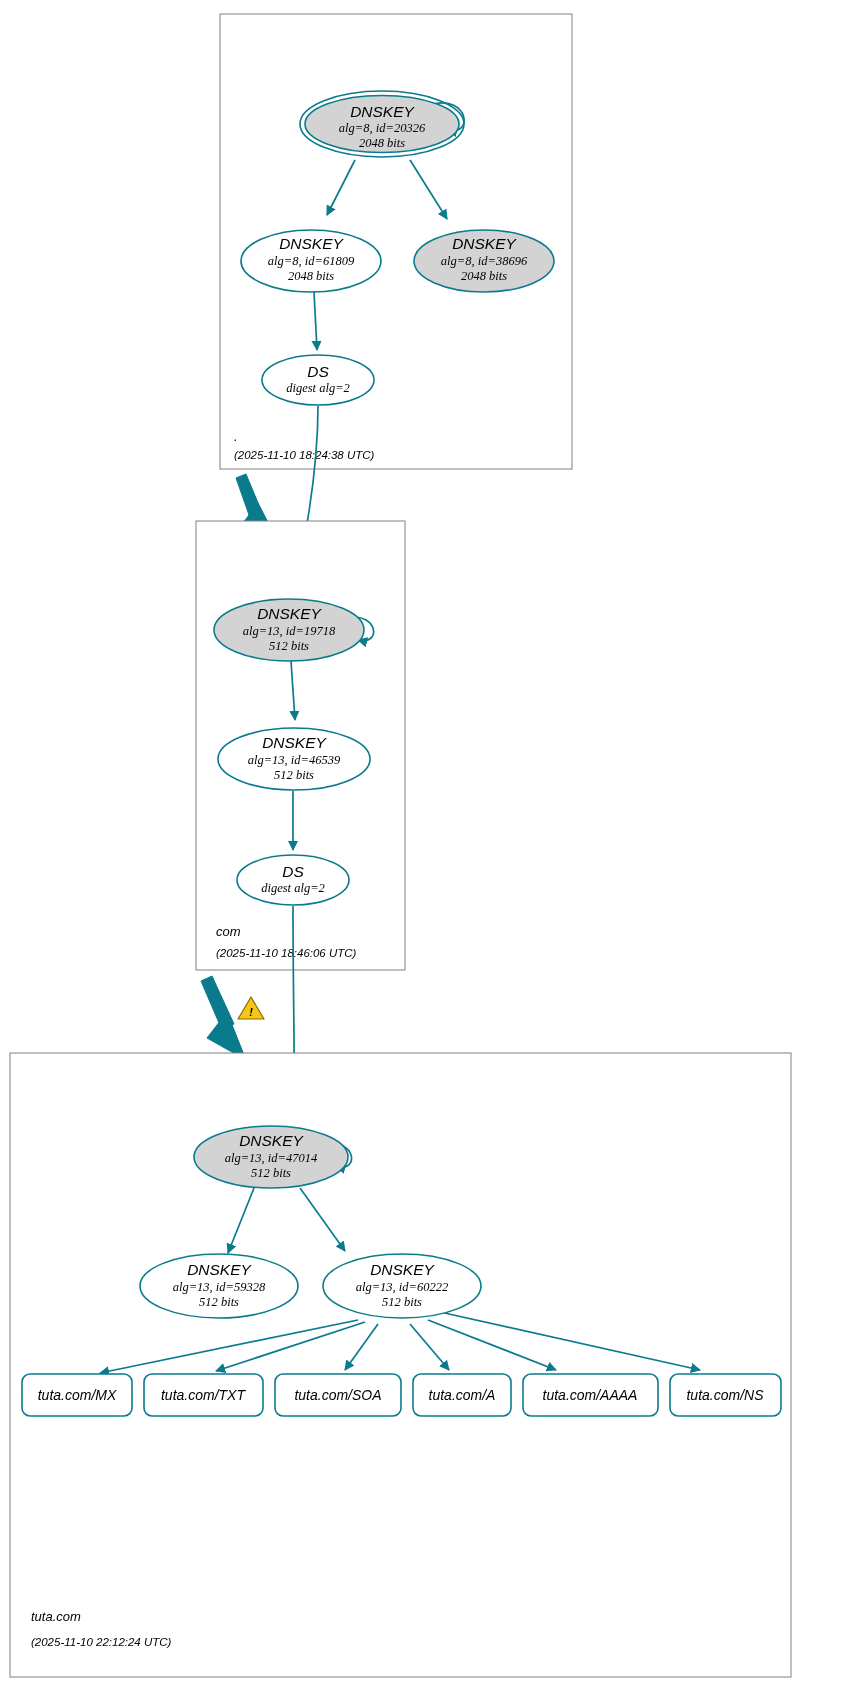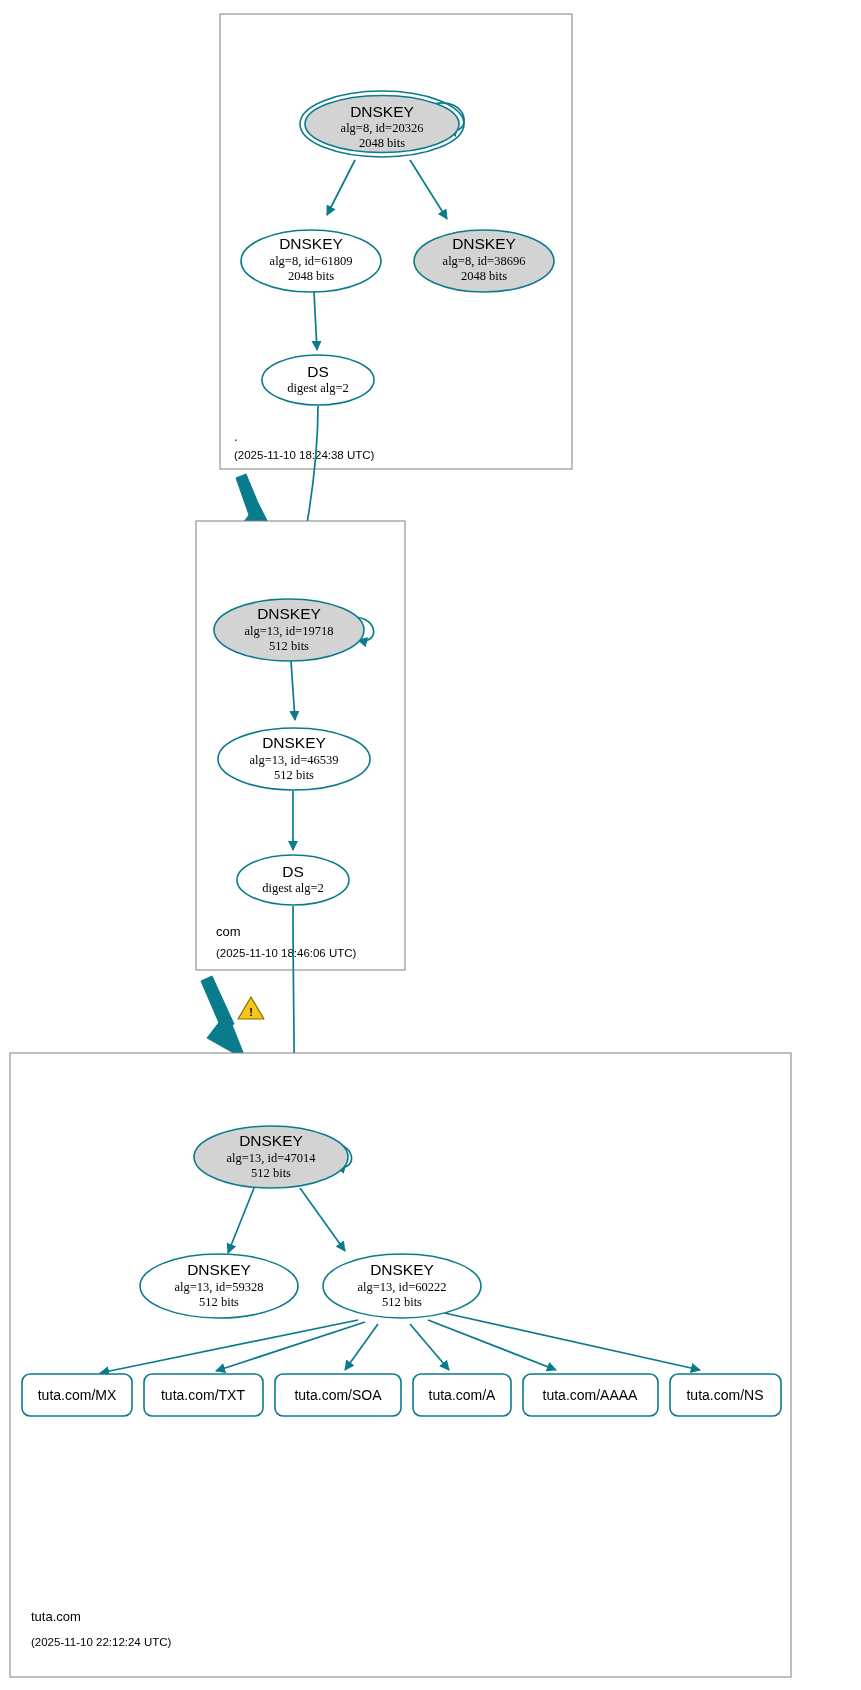--- a/index.html
+++ b/index.html
@@ -13,20 +13,21 @@
     height: 1690px;
     position: relative;
     overflow: hidden;
   }
   #stage {
     position: absolute;
     left: 0;
     top: 0;
     width: 861px;
     height: 1490px;
+    font-style: italic;
   }
   svg#graph {
     position: absolute;
     left: 0;
     top: 0;
     width: 861px;
     height: 1690px;
     display: block;
   }
   .zone-box {

